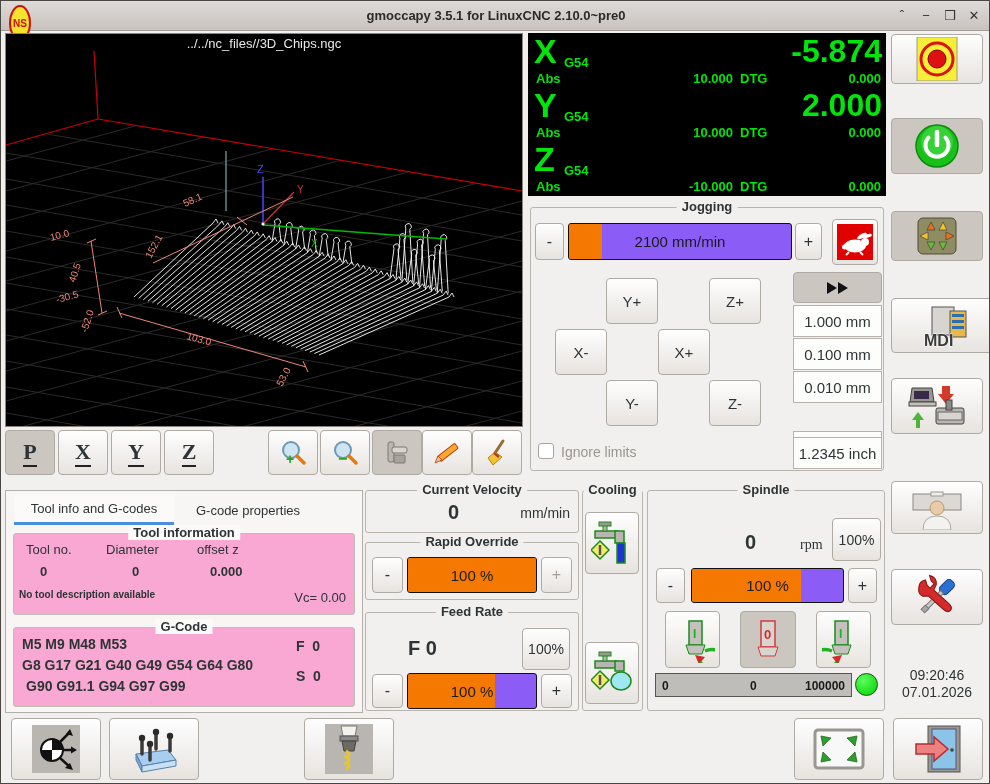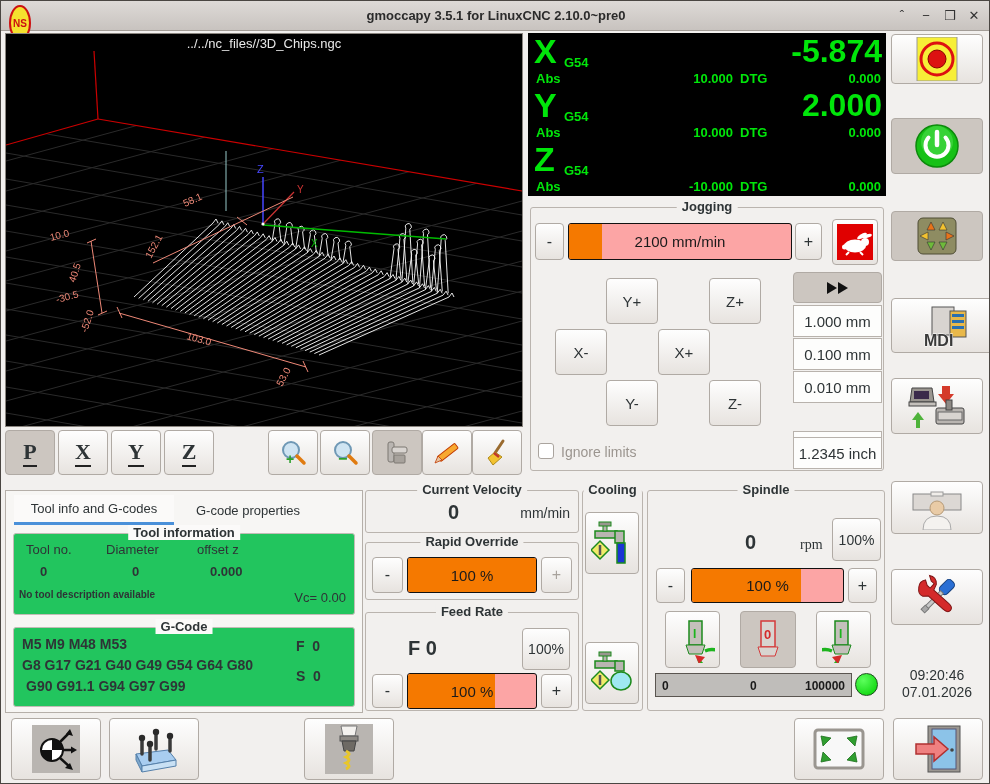--- a/index.html
+++ b/index.html
@@ -22,40 +22,40 @@
     font-size:13px; color:#333; }
   
   .btn { position:absolute; background:linear-gradient(#fefefe,#e7e3df);
     border:1px solid #b0aaa4; border-radius:4px; display:flex; align-items:center;
     justify-content:center; font-size:15px; color:#2e3436; }
   .btn.pressed { background:#ccc6c0; }
   .btn.small { font-size:16px; }
   .frame { position:absolute; border:1px solid #bab4ae; border-radius:3px; }
   .flabel { position:absolute; top:-9px; left:50%; transform:translateX(-50%);
     background:#f2f0ee; padding:0 5px; font-weight:bold; font-size:13px; white-space:nowrap; }
-  .slider { position:absolute; background:#fca5a5; border:1px solid #111; border-radius:3px; overflow:hidden; }
+  .slider { position:absolute; background:#8b5cf6; border:1px solid #111; border-radius:3px; overflow:hidden; }
   .slider .fill { position:absolute; left:0; top:0; bottom:0; background:#f57900; }
   .slider .stext { position:absolute; left:0; right:0; text-align:center; font-size:15px; color:#1a1a1a; }
   .listrow { position:absolute; background:#fdfdfc; border:1px solid #b8b2ac;
     text-align:center; font-size:15px; color:#2e3436; display:flex; align-items:center; justify-content:center; }
   
   #dro { left:527px; top:32px; width:358px; height:163px; background:#000; }
   .dro-row { position:absolute; left:0; width:358px; height:54px; color:#00e60a; }
   .dro-letter { position:absolute; left:6px; top:1px; font-size:34px; font-weight:bold; line-height:34px; }
   .dro-sys { position:absolute; left:36px; top:22px; font-size:13px; font-weight:bold; }
   .dro-val { position:absolute; right:4px; top:0px; font-size:32px; font-weight:bold; line-height:36px; }
   .dro-sub { position:absolute; top:38px; font-size:13px; font-weight:bold; }
   
   #preview { left:4px; top:32px; width:518px; height:394px; background:#000; border:1px solid #8a857f; }
   
   #notebook { left:4px; top:489px; width:358px; height:223px; background:#f7f6f4; border:1px solid #b5afa9; }
   .tab { position:absolute; top:4px; height:30px; display:flex; align-items:center;
     justify-content:center; font-size:13px; color:#2e3436; padding:0 10px; }
   .tab.active { border-bottom:3px solid #4a90d9; background:#fbfaf9; }
-  .wframe { position:absolute; border:1px solid #c2bcb6; border-radius:3px; background:#22c55e; }
+  .wframe { position:absolute; border:1px solid #c2bcb6; border-radius:3px; background:#f9a8d4; }
   .wframe .flabel { background:#fbfaf9; }
   .cell { position:absolute; font-size:13px; }
   .bold { font-weight:bold; }
   
   .checkbox { position:absolute; width:16px; height:16px; background:#fff;
     border:1px solid #aaa49e; border-radius:3px; }
   .graytext { color:#9b958f; }
   #clocktxt { left:890px; top:666px; width:92px; text-align:center; font-size:14px; color:#2e3436; line-height:17px; }
   .led { position:absolute; border-radius:50%; background:radial-gradient(circle at 35% 30%, #5cff5c, #00ce00); border:1px solid #1d4d1d; }
   .rangebar { position:absolute; background:#bfbdba; border:1px solid #5a5550; font-size:12px; font-weight:bold; color:#1a1a1a; }

